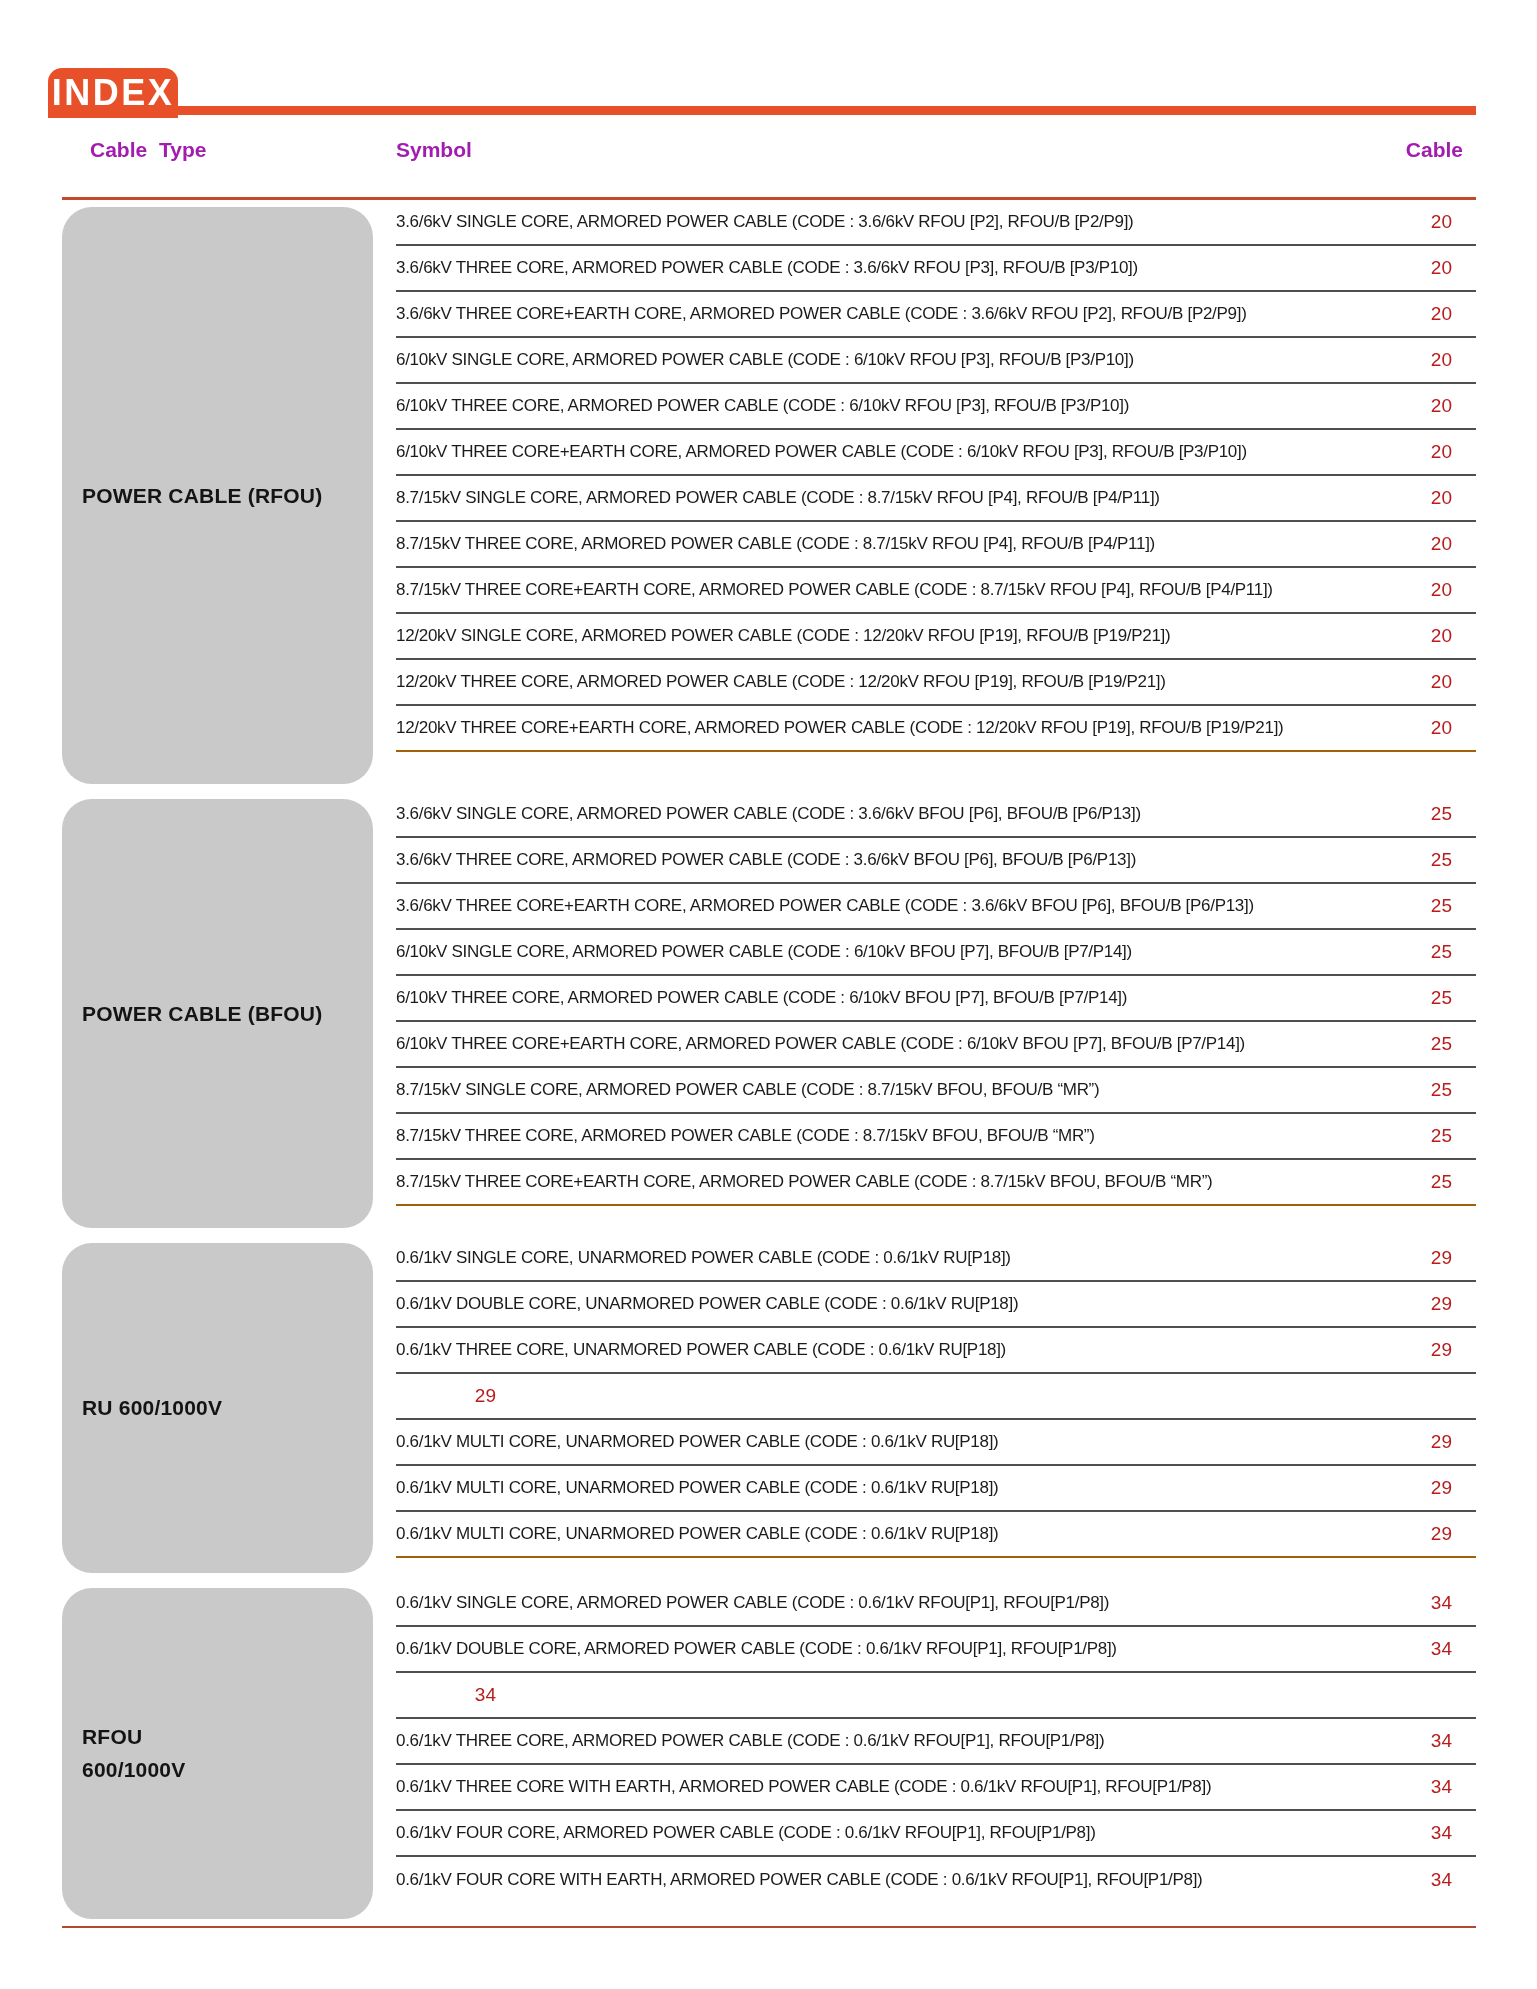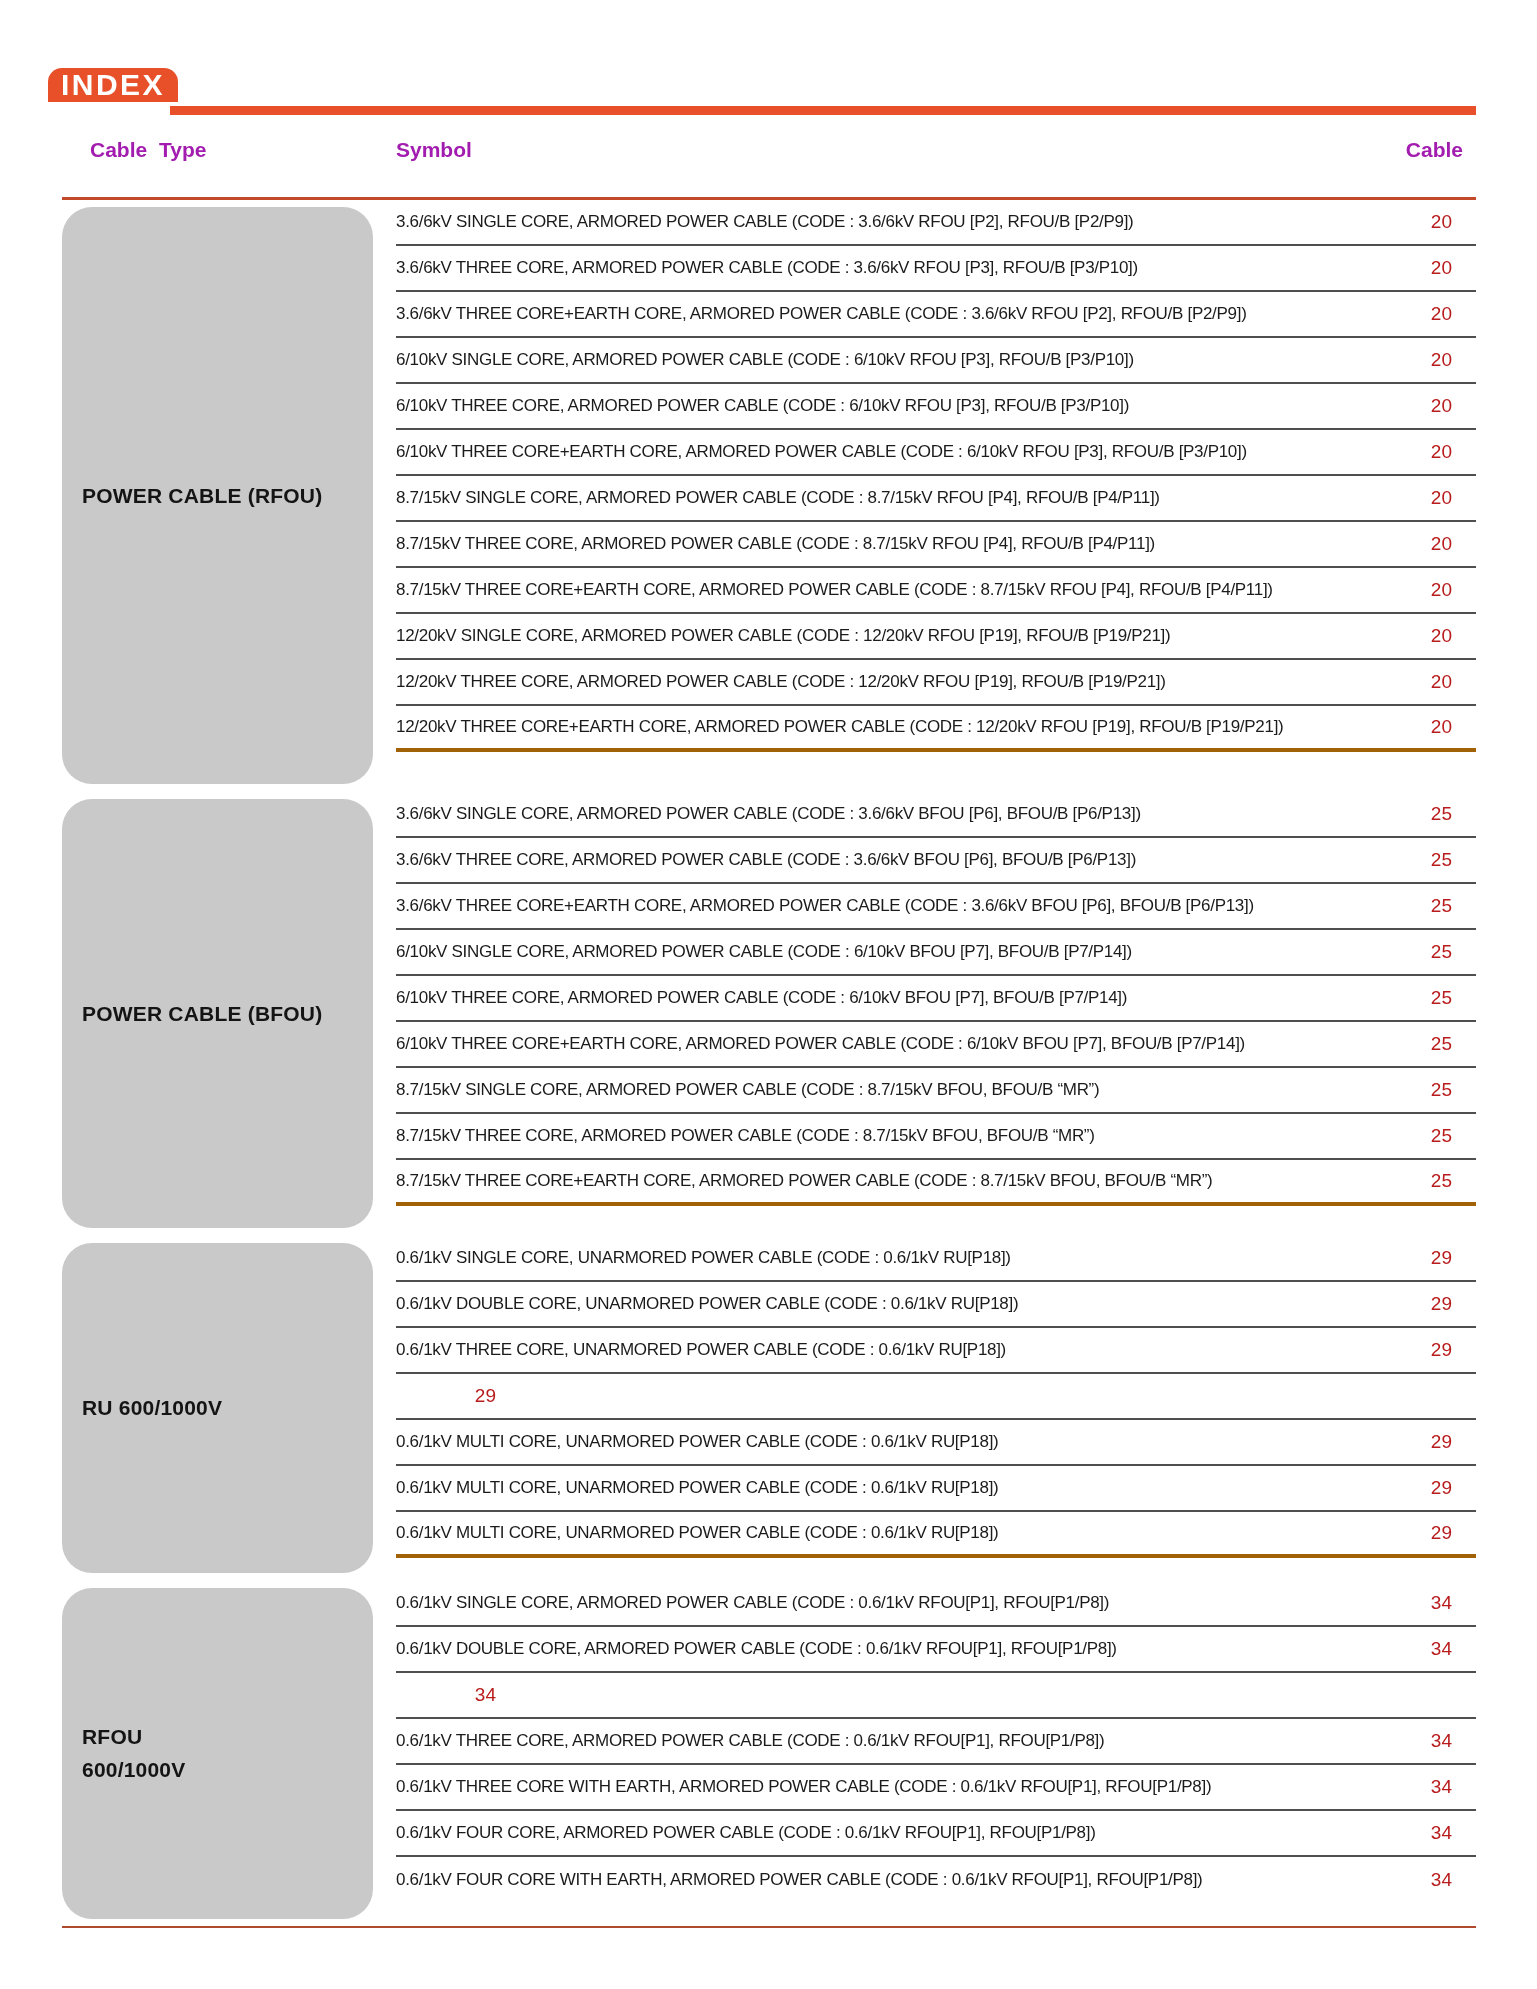--- a/index.html
+++ b/index.html
@@ -6,24 +6,24 @@
   html,body{margin:0;padding:0;background:#ffffff;}
   .page{
     position:relative;
     width:1537px;height:1989px;
     background:#ffffff;
     font-family:"Liberation Sans", sans-serif;
     overflow:hidden;
   }
   
   .index-badge{
-    position:absolute;left:48px;top:68px;width:130px;height:34px;
+    position:absolute;left:48px;top:68px;width:130px;height:50px;
     background:#e8502a;border-radius:14px 14px 0 0;
     display:flex;align-items:center;justify-content:center;
-    color:#ffffff;font-weight:bold;font-size:30px;letter-spacing:2.5px;
+    color:#ffffff;font-weight:bold;font-size:36px;letter-spacing:2.5px;
     z-index:2;
   }
   .index-bar{
     position:absolute;left:170px;top:106px;width:1306px;height:9px;
     background:#e8502a;z-index:1;
   }
   
   .col-header{
     position:absolute;top:133px;height:34px;line-height:34px;
     font-weight:bold;font-size:21px;color:#a21caf;
@@ -47,21 +47,21 @@
   .type-label{
     font-weight:bold;font-size:21px;color:#141414;line-height:1.6;
     letter-spacing:0.2px;
   }
   .rows{margin-left:396px;margin-right:61px;}
   .row{
     display:flex;align-items:center;
     height:46px;box-sizing:border-box;
     border-bottom:2px solid #4f4f4f;
   }
-  .row.section-end{border-bottom:4px solid #a16207;}
+  .row.section-end{border-bottom:2px solid #a16207;}
   .row.no-border{border-bottom:none;gap:44px;}
   .sym{
     flex:1;font-size:17px;color:#1b1b1b;letter-spacing:-0.3px;
     white-space:nowrap;overflow:hidden;padding-right:8px;
   }
   .pg{
     width:100px;text-align:right;padding-right:24px;
     font-size:19px;color:#b91c1c;
   }
   .bottom-line{

